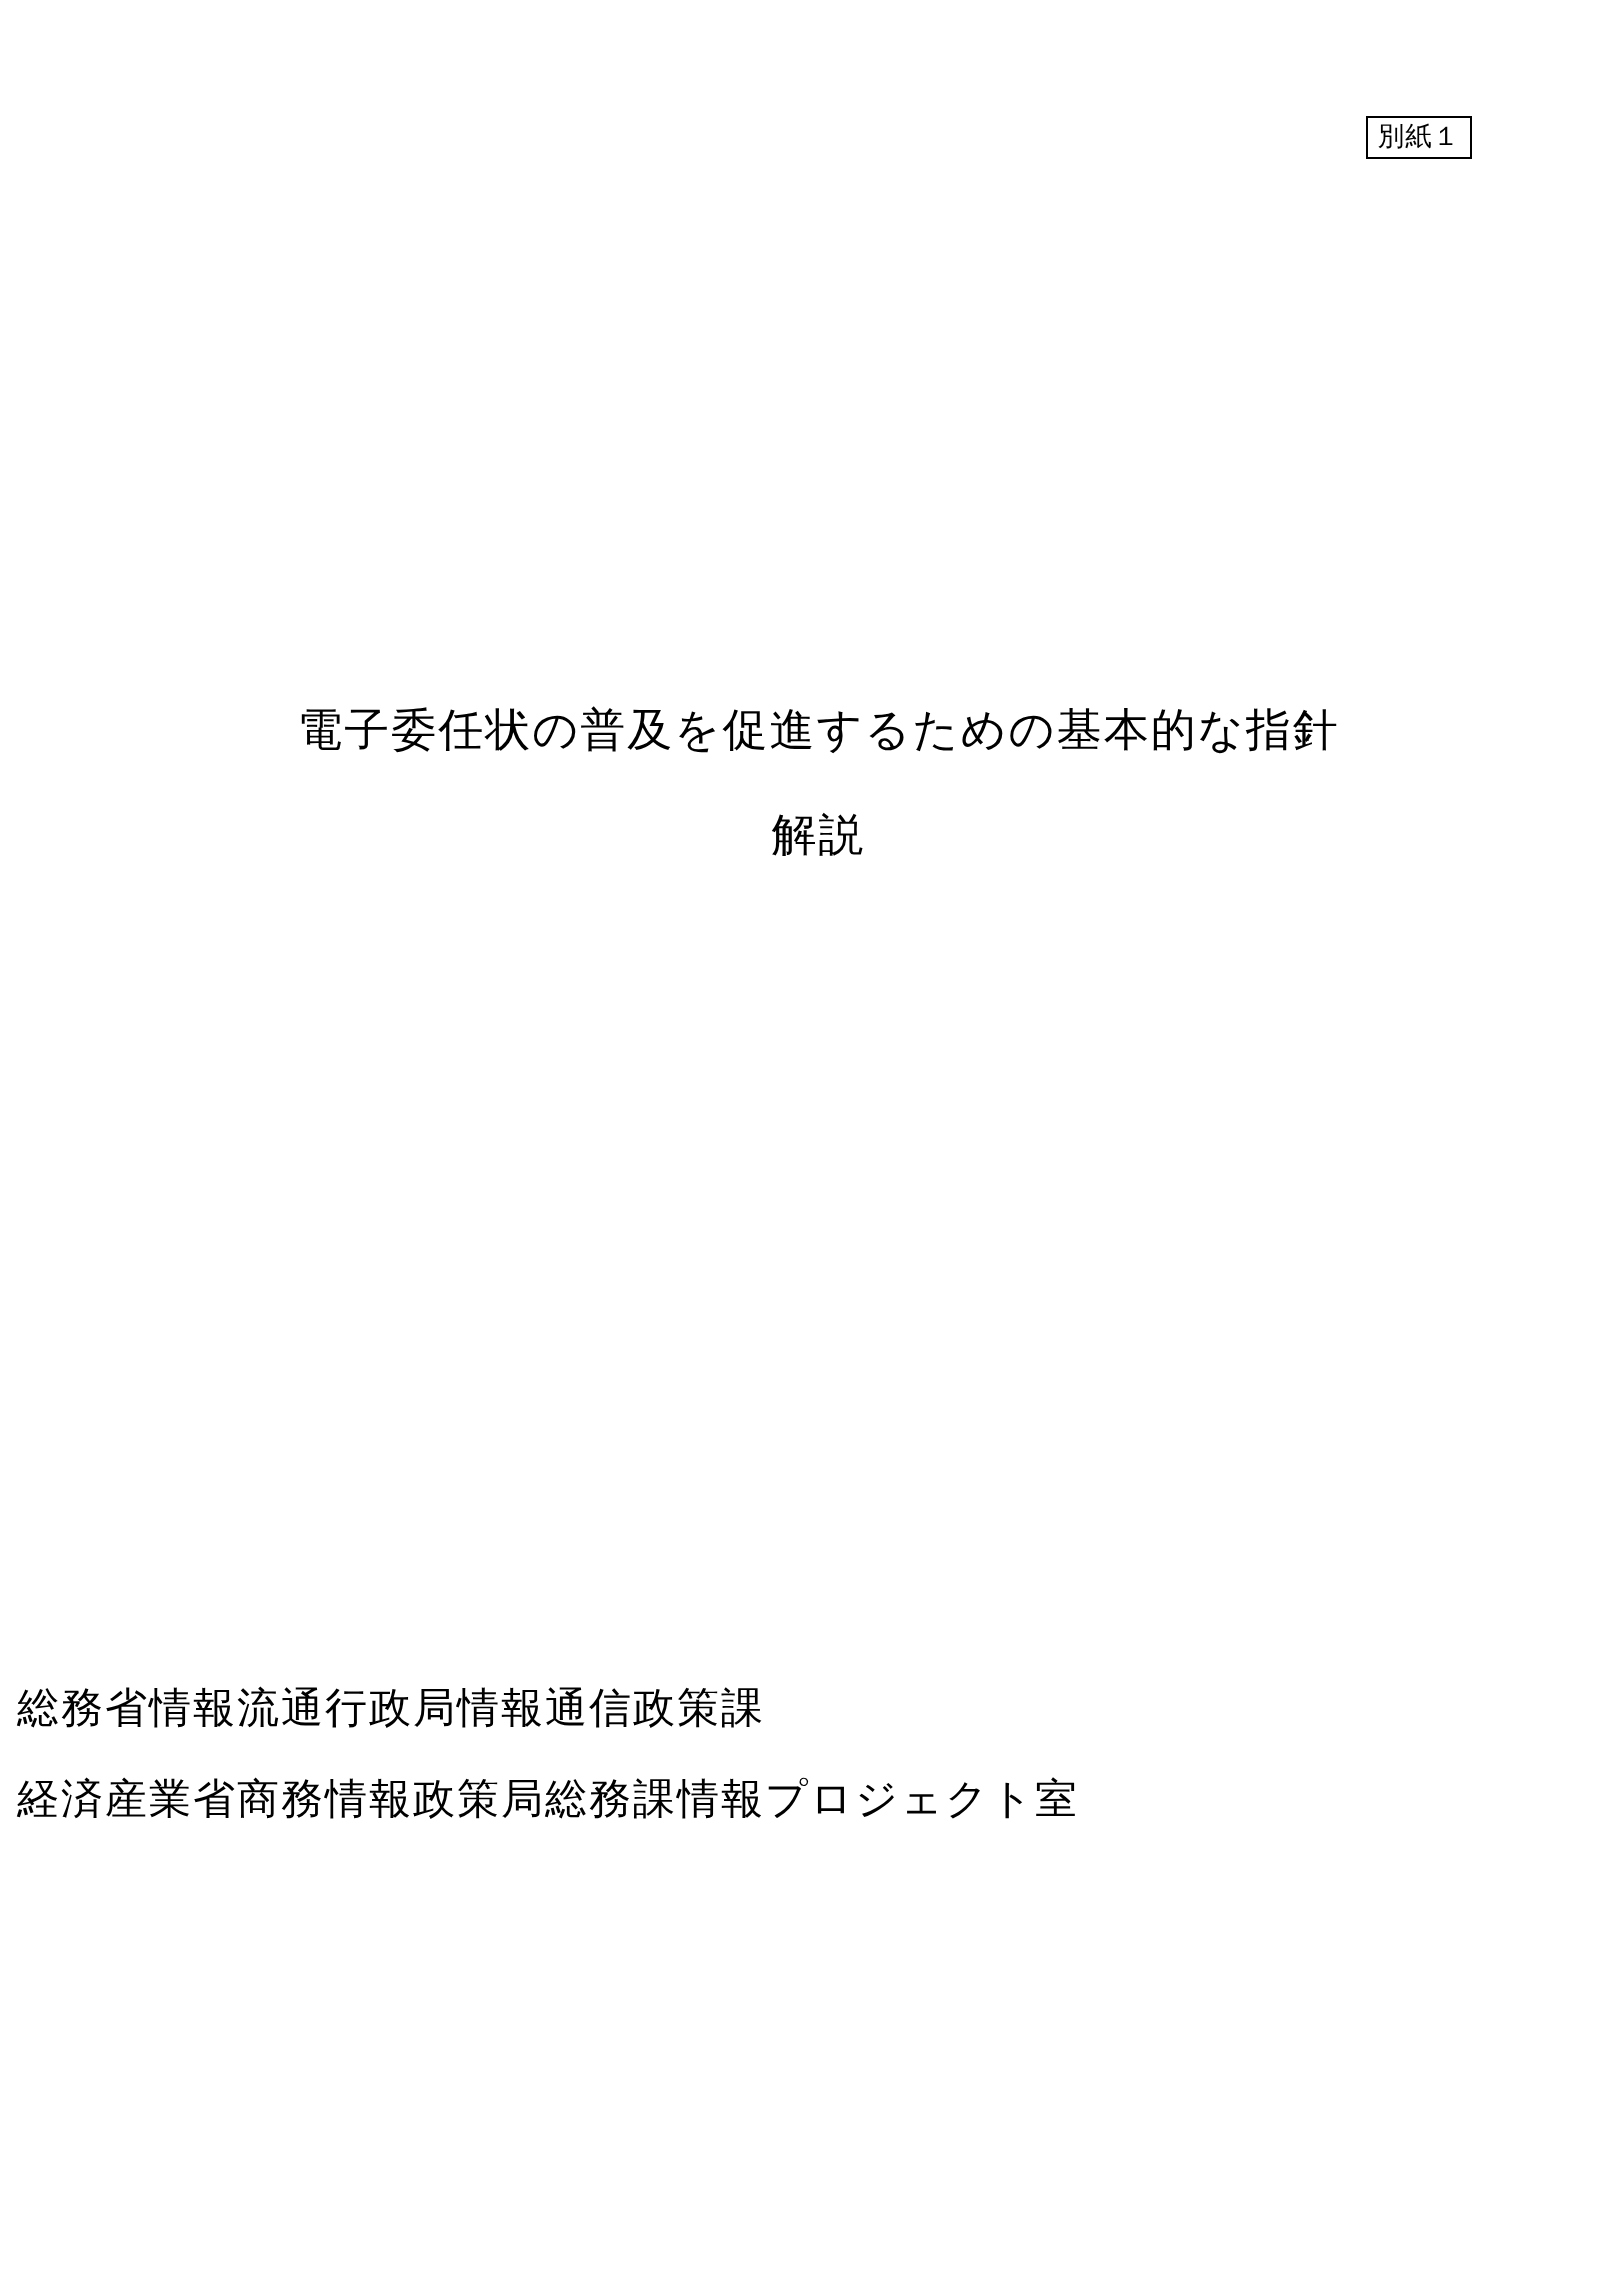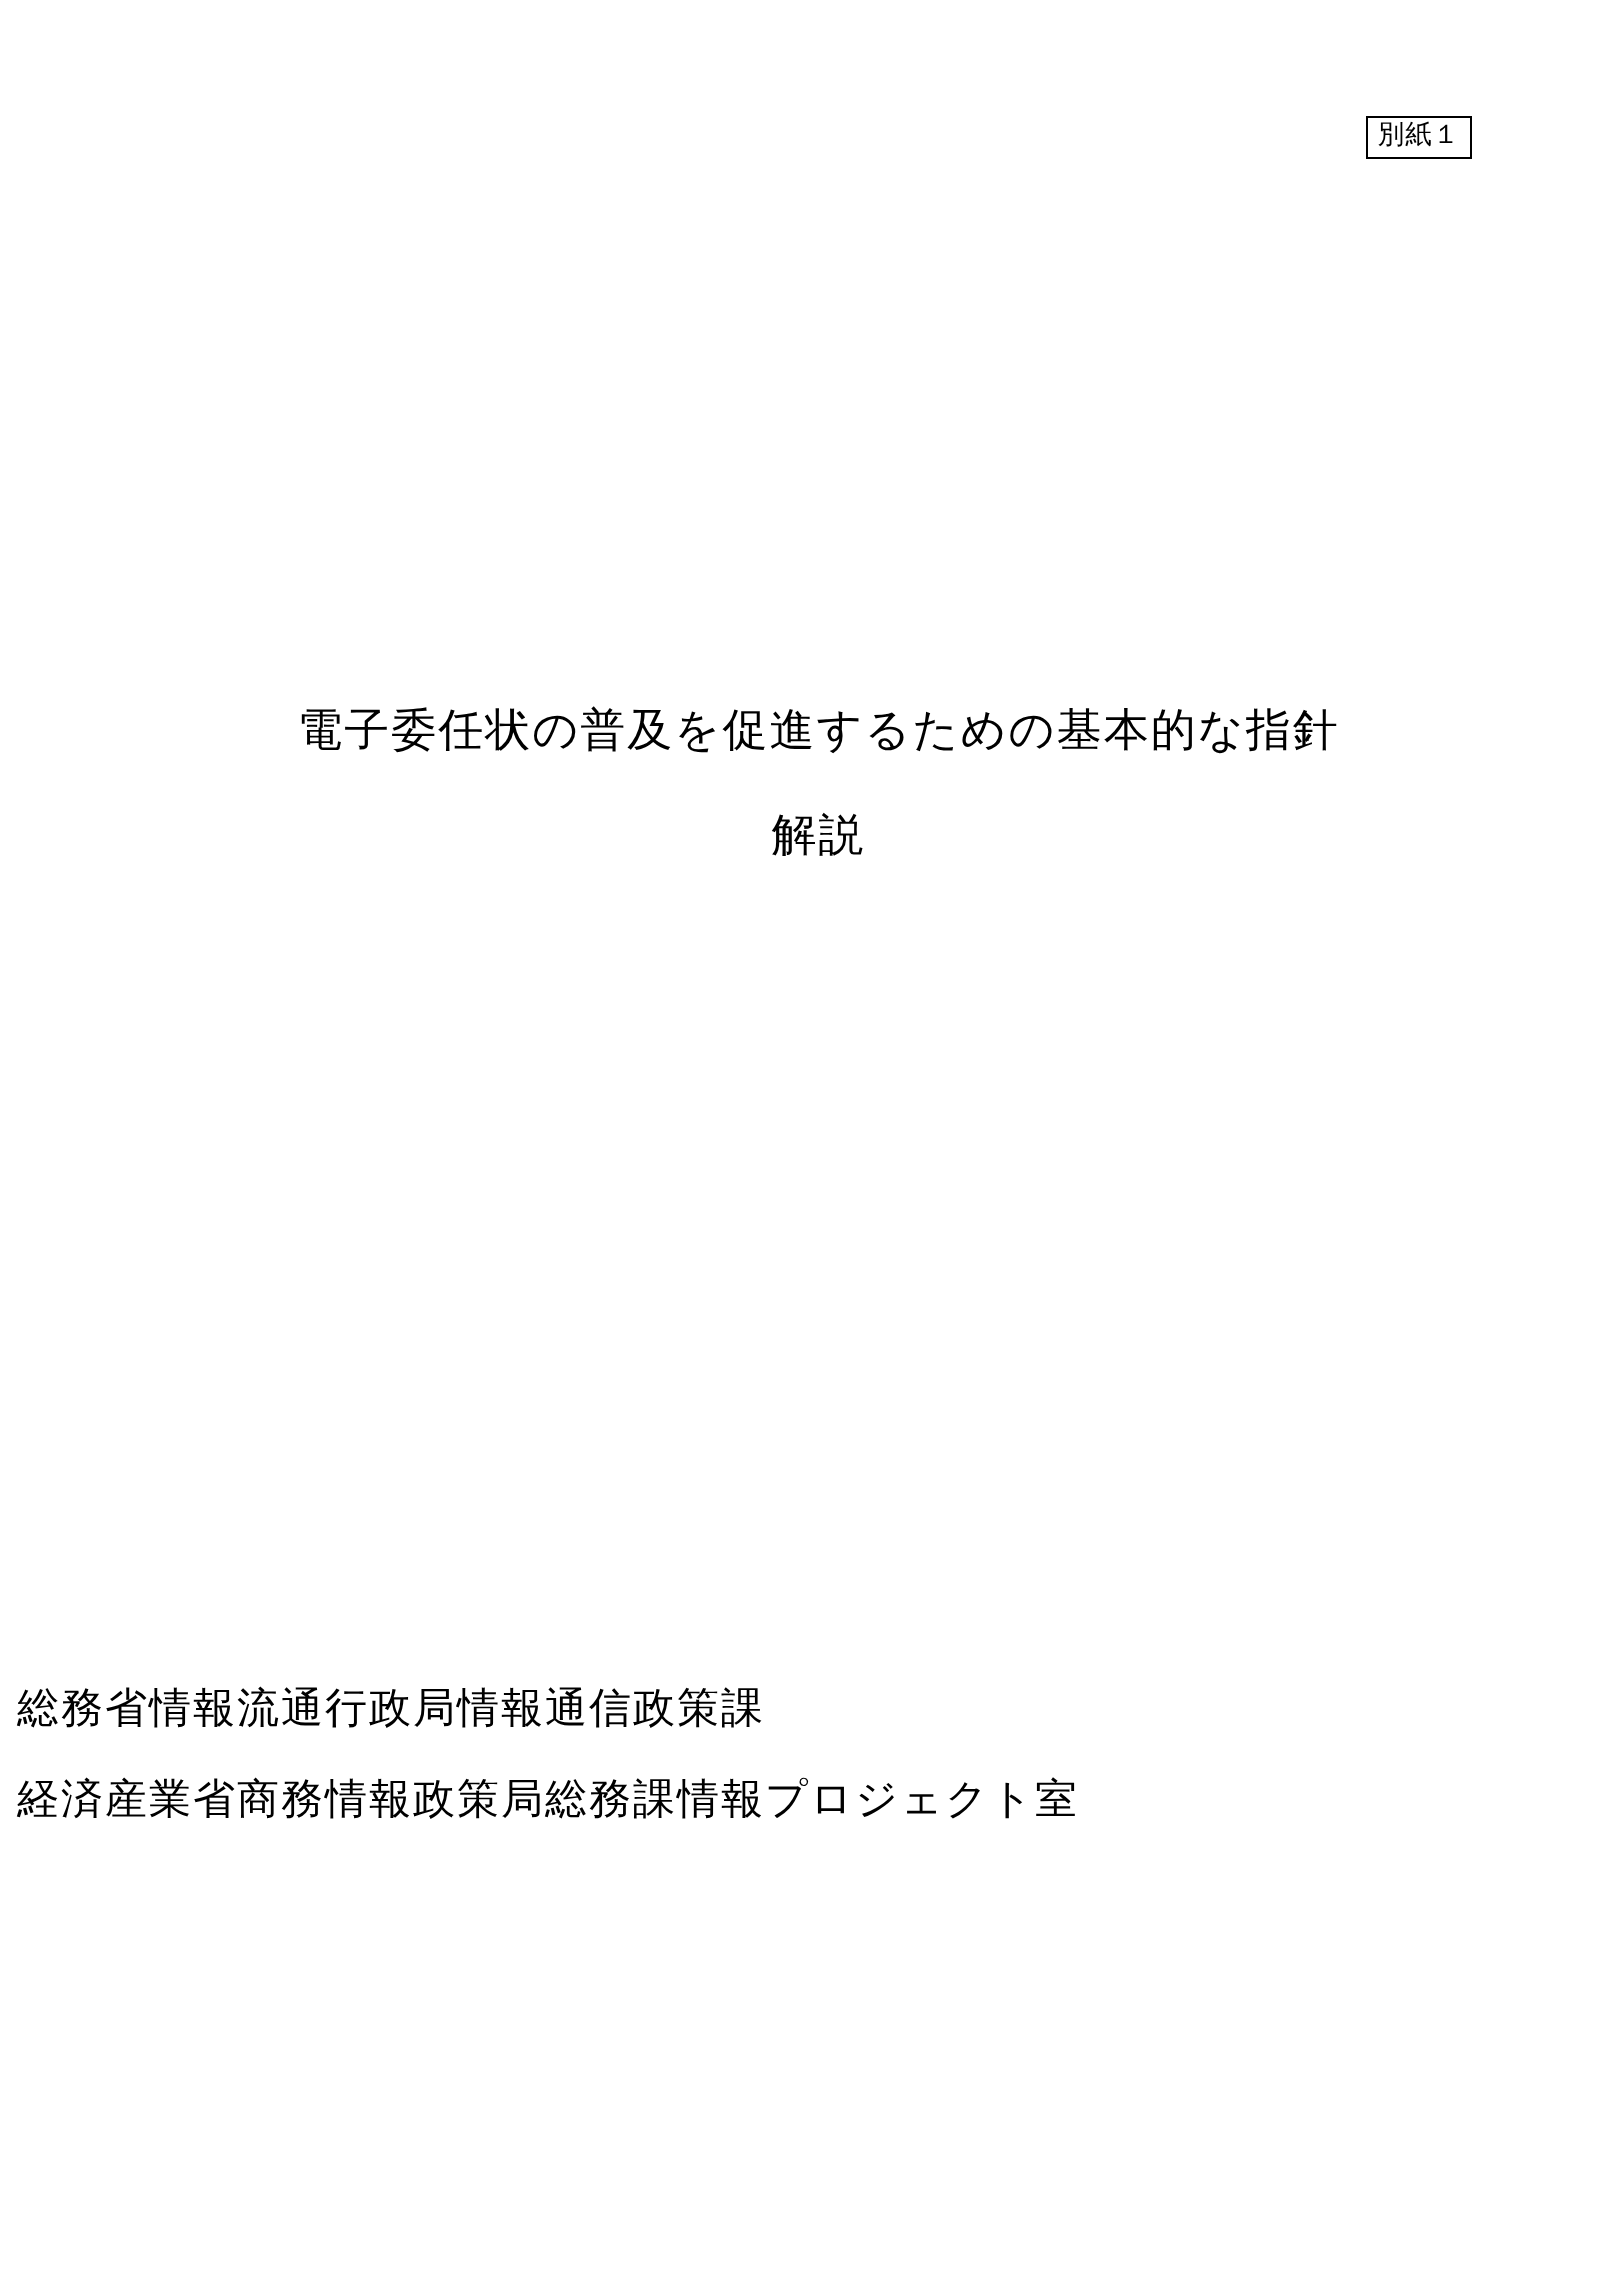--- a/index.html
+++ b/index.html
@@ -25,21 +25,21 @@
   .corner-label {
     position: absolute;
     top: 116px;
     right: 149px;
     border: 2px solid #000;
     padding: 3.9px 9.8px 5.9px 9.8px;
     font-size: 26.5px;
     line-height: 1.1;
     letter-spacing: 1px;
     white-space: nowrap;
-    font-family: Liberation Mono, monospace;
+    font-family: Liberation Serif, serif;
     text-align: right;
   }
 
   
   .title-block {
     position: absolute;
     top: 696px;
     left: 8px;
     width: 100%;
     text-align: center;

